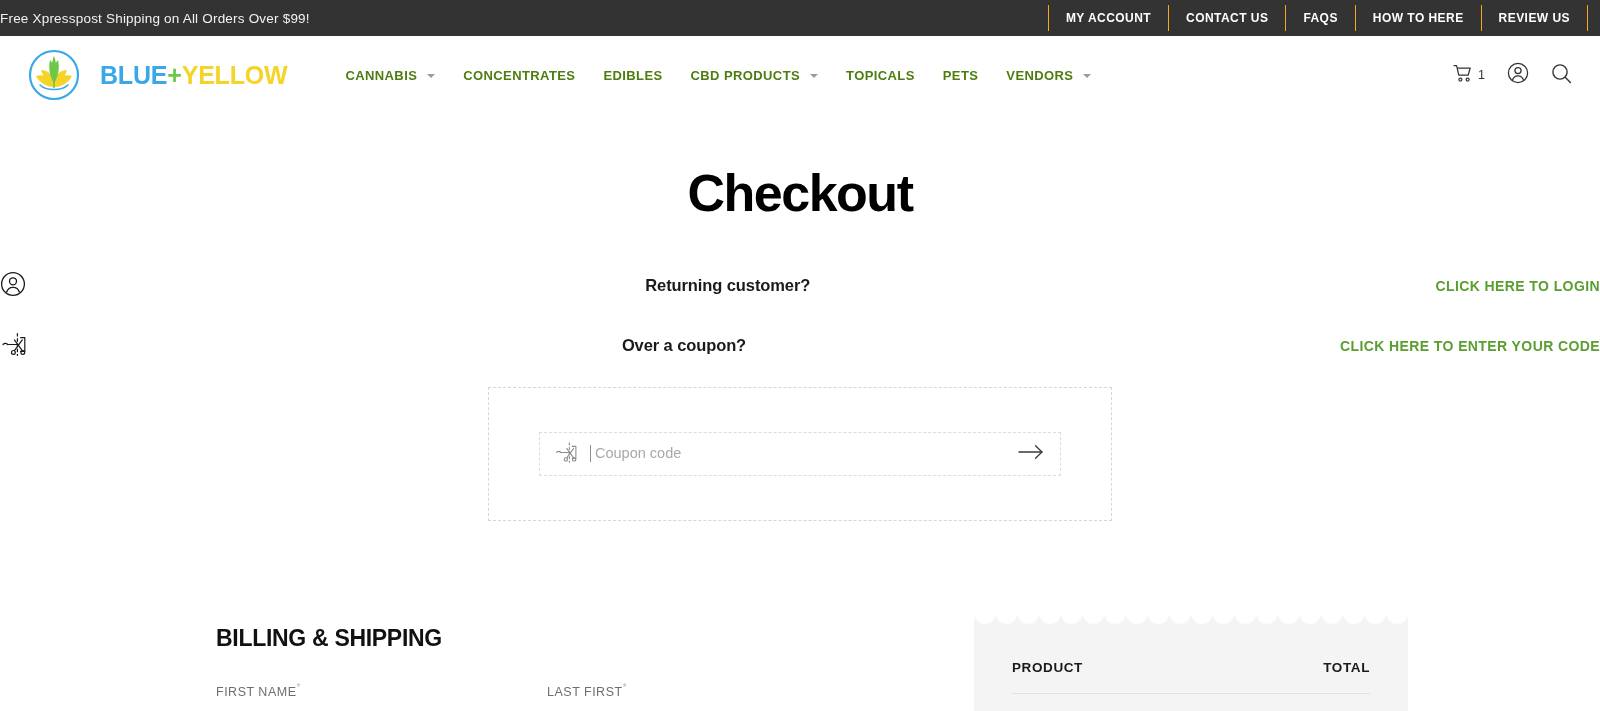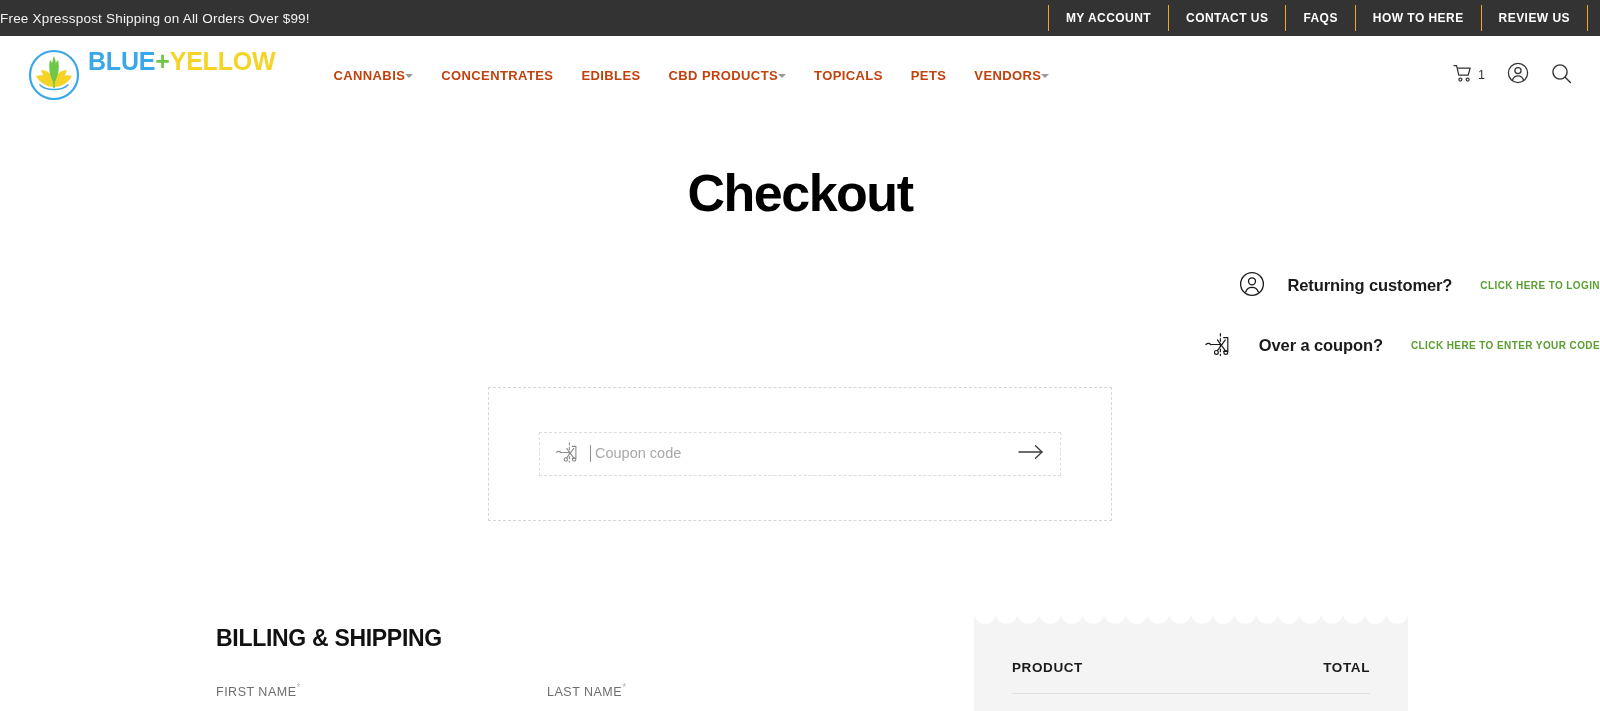--- a/index.html
+++ b/index.html
@@ -59,21 +59,22 @@
     height: 78px;
     background: #ffffff;
     display: flex;
     align-items: center;
     padding: 0 28px;
     position: relative;
   }
 
   .logo {
     display: flex;
-    gap: 8px;
+    align-items: center;
+    gap: 20px;
     text-decoration: none;
     flex: 0 0 auto;
   }
   .logo-mark { width: 52px; height: 52px; display: block; }
   .logo-text {
     font-size: 25px;
     font-weight: 800;
     letter-spacing: -.2px;
     line-height: 1;
     white-space: nowrap;
@@ -85,26 +86,26 @@
   
   .mainnav {
     display: flex;
     align-items: center;
     margin-left: 44px;
     gap: 0;
   }
   .mainnav-item {
     display: flex;
     align-items: center;
-    gap: 0;
+    gap: 10px;
     padding: 0 14px;
     font-size: 13px;
     font-weight: 700;
     letter-spacing: .4px;
-    color: #c2410c;
+    color: #4d7c0f;
     text-decoration: none;
     white-space: nowrap;
   }
   .caret {
     width: 0; height: 0;
     border-left: 4px solid transparent;
     border-right: 4px solid transparent;
     border-top: 4px solid #9a9a9a;
     margin-top: 2px;
   }
@@ -138,34 +139,34 @@
     font-size: 52px;
     font-weight: 800;
     letter-spacing: -1.5px;
     color: #000000;
     line-height: 1.05;
   }
 
   .notice-row {
     display: flex;
     align-items: center;
-    justify-content: flex-end;
+    justify-content: space-between;
     gap: 22px;
     margin-top: 50px;
   }
   .notice-row.coupon { margin-top: 26px; }
 
   .notice-text {
     font-size: 16.5px;
     font-weight: 700;
     color: #1a1a1a;
     letter-spacing: -.1px;
   }
   .notice-link {
-    font-size: 10px;
+    font-size: 14px;
     font-weight: 700;
     letter-spacing: .4px;
     color: #5a9e30;
     text-decoration: none;
     margin-left: 6px;
   }
 
   
   .coupon-panel {
     width: 624px;
@@ -434,21 +435,21 @@
 
       <div class="field-grid">
         <div class="field">
           <label class="field-label">
             <span>FIRST NAME</span><span class="req">*</span>
           </label>
 
         </div>
         <div class="field">
           <label class="field-label">
-            <span>LAST NAME</span><span class="req">*</span>
+            <span>LAST FIRST</span><span class="req">*</span>
           </label>
 
         </div>
       </div>
     </section>
 
     <aside class="summary">
       <svg class="summary-scallop" viewBox="0 0 434 14" preserveAspectRatio="none" aria-hidden="true">
         <defs>
           <pattern id="scallop" x="0" y="0" width="21.7" height="14" patternUnits="userSpaceOnUse">

